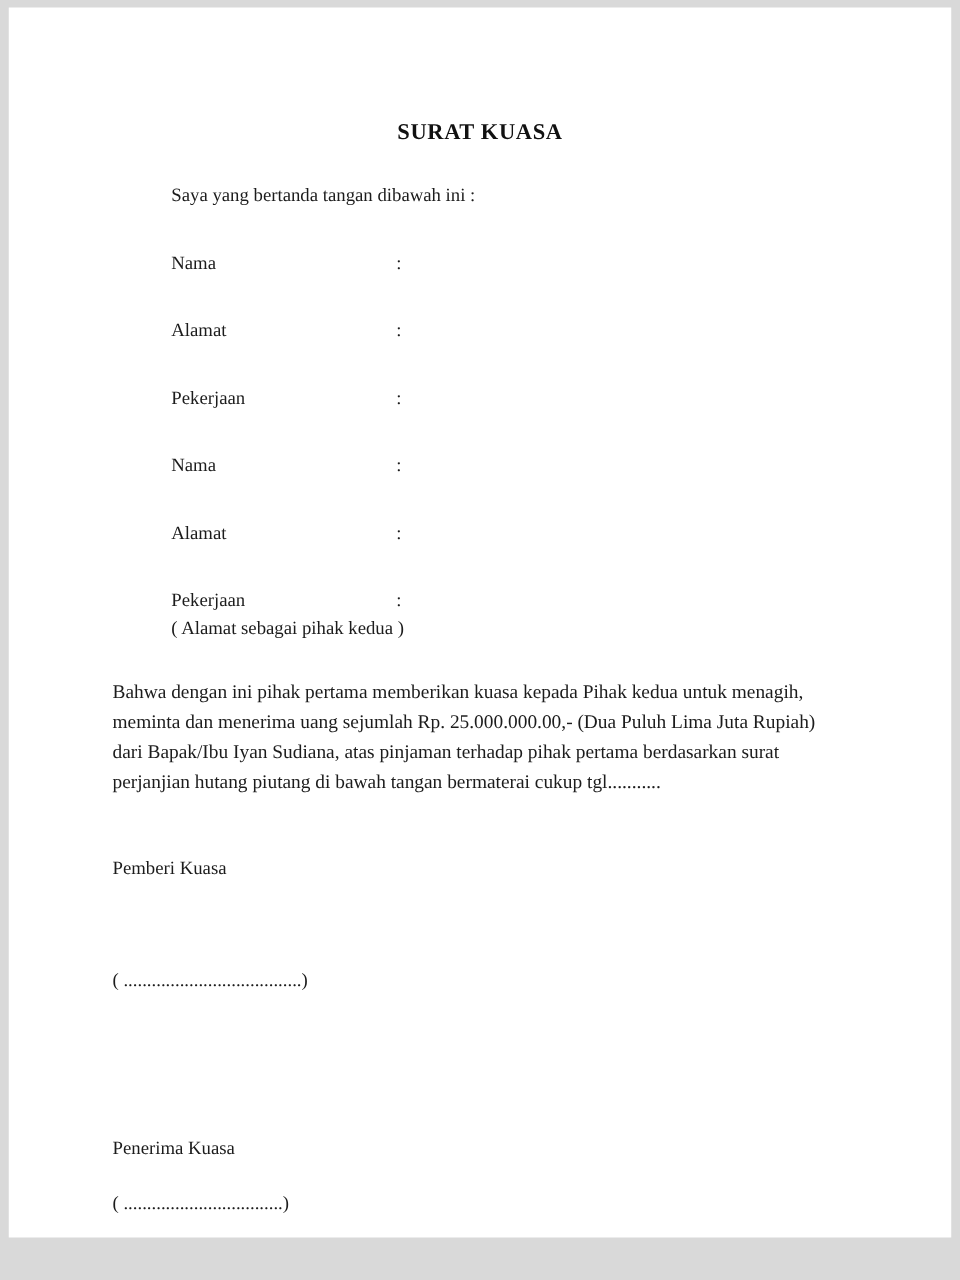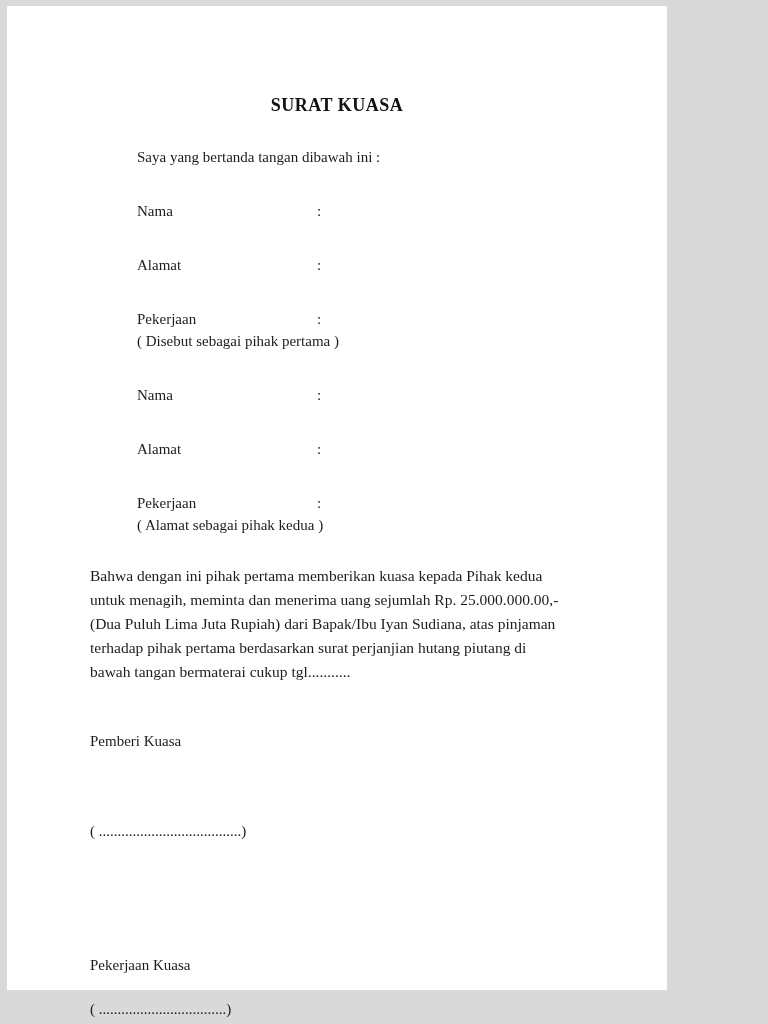--- a/index.html
+++ b/index.html
@@ -13,21 +13,21 @@
     width: 768px;
     height: 1024px;
     background: #d9d9d9;
     overflow: hidden;
     margin: 0 auto;
   }
   .page {
     position: absolute;
     top: 6px;
     left: 7px;
-    width: 660px;
+    width: 754px;
     height: 984px;
     background: #ffffff;
     color: #1c1c1c;
     font-size: 15px;
     line-height: 22px;
   }
   .title {
     margin: 88px 0 0 0;
     text-align: center;
     font-size: 18px;
@@ -99,21 +99,20 @@
     <div class="fields">
       <div class="field-row">
         <span class="field-label">Nama</span><span class="field-colon">:</span>
       </div>
       <div class="field-row">
         <span class="field-label">Alamat</span><span class="field-colon">:</span>
       </div>
       <div class="field-row">
         <span class="field-label">Pekerjaan</span><span class="field-colon">:</span>
       </div>
-      <div class="party-note">( Disebut sebagai pihak pertama )</div>
     </div>
 
 
     <div class="fields fields-2">
       <div class="field-row">
         <span class="field-label">Nama</span><span class="field-colon">:</span>
       </div>
       <div class="field-row">
         <span class="field-label">Alamat</span><span class="field-colon">:</span>
       </div>
@@ -122,18 +121,18 @@
       </div>
       <div class="party-note">( Alamat sebagai pihak kedua )</div>
     </div>
 
     <div class="body-paragraph"><span>Bahwa dengan ini pihak pertama memberikan kuasa kepada Pihak kedua untuk menagih, meminta dan menerima uang sejumlah </span><span class="b">Rp. 25.000.000.00,-</span><span> (Dua Puluh Lima Juta Rupiah) dari Bapak/Ibu </span><span class="b">Iyan Sudiana</span><span>, atas pinjaman terhadap pihak pertama berdasarkan surat perjanjian hutang piutang di bawah tangan bermaterai cukup tgl...........</span></div>
 
     <div class="sig-label-1">Pemberi Kuasa</div>
 
     <div class="sig-line-1">( ......................................)</div>
 
-    <div class="sig-label-2">Pekerjaan Kuasa</div>
+    <div class="sig-label-2">Penerima Kuasa</div>
 
     <div class="sig-line-2">( ..................................)</div>
 
   </div>
 </div>
 
 </body></html>

